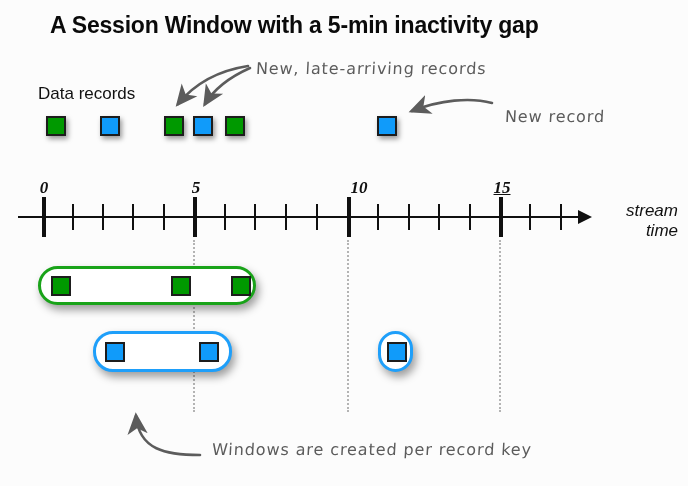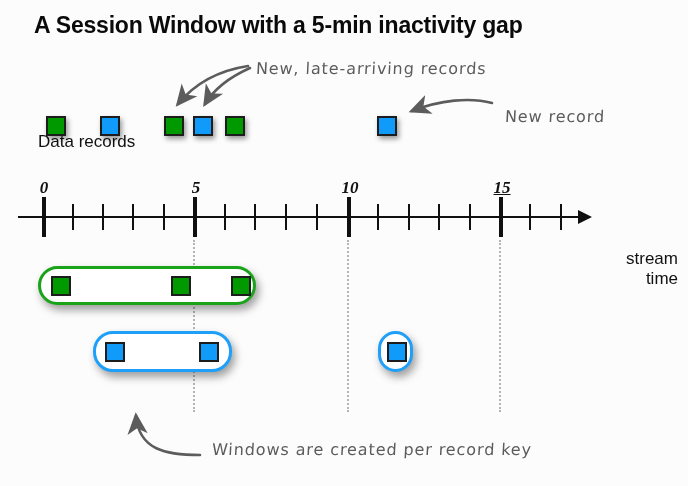--- a/index.html
+++ b/index.html
@@ -14,48 +14,47 @@
     position: relative;
     width: 688px;
     height: 486px;
     background: #fcfcfc;
     overflow: hidden;
   }
 
   
   .title {
     position: absolute;
-    left: 34px;
+    left: 50px;
     top: 12px;
     font-family: "Liberation Sans", sans-serif;
     font-size: 23px;
     font-weight: bold;
     color: #0a0a0a;
     letter-spacing: -0.2px;
     white-space: nowrap;
   }
 
   
   .plain-label {
     position: absolute;
     font-family: "Liberation Sans", sans-serif;
     font-size: 17px;
     color: #111111;
     white-space: nowrap;
-    margin-top: 48px;
   }
   #data-records-label { left: 38px; top: 84px; }
   #stream-time-label {
     left: 612px;
     top: 201px;
     text-align: right;
     line-height: 20px;
     width: 66px;
   }
-  #stream-time-label span { display: block; }
+  #stream-time-label span { display: block; font-style: italic; }
 
   
   .hand-label {
     position: absolute;
     font-family: "DejaVu Sans", sans-serif;
     font-size: 16px;
     color: #5c5c5c;
     white-space: nowrap;
     letter-spacing: 0.9px;
     transform: skewX(-3deg);
@@ -189,21 +188,21 @@
   <div class="tick minor" style="left:316px;"></div>
   <div class="tick minor" style="left:377px;"></div>
   <div class="tick minor" style="left:408px;"></div>
   <div class="tick minor" style="left:438px;"></div>
   <div class="tick minor" style="left:469px;"></div>
   <div class="tick minor" style="left:529px;"></div>
   <div class="tick minor" style="left:560px;"></div>
 
   <div class="tick-label" style="left:44px;">0</div>
   <div class="tick-label" style="left:196px;">5</div>
-  <div class="tick-label" style="left:350px;">10</div>
+  <div class="tick-label" style="left:359px;">10</div>
   <div class="tick-label" style="left:502px;text-decoration:underline;">15</div>
 
   <div class="plain-label" id="stream-time-label">
     <span>stream</span>
     <span>time</span>
   </div>
 
   <div class="guide" style="left:193px; top:240px; height:172px;"></div>
   <div class="guide" style="left:347px; top:240px; height:172px;"></div>
   <div class="guide" style="left:499px; top:240px; height:172px;"></div>

